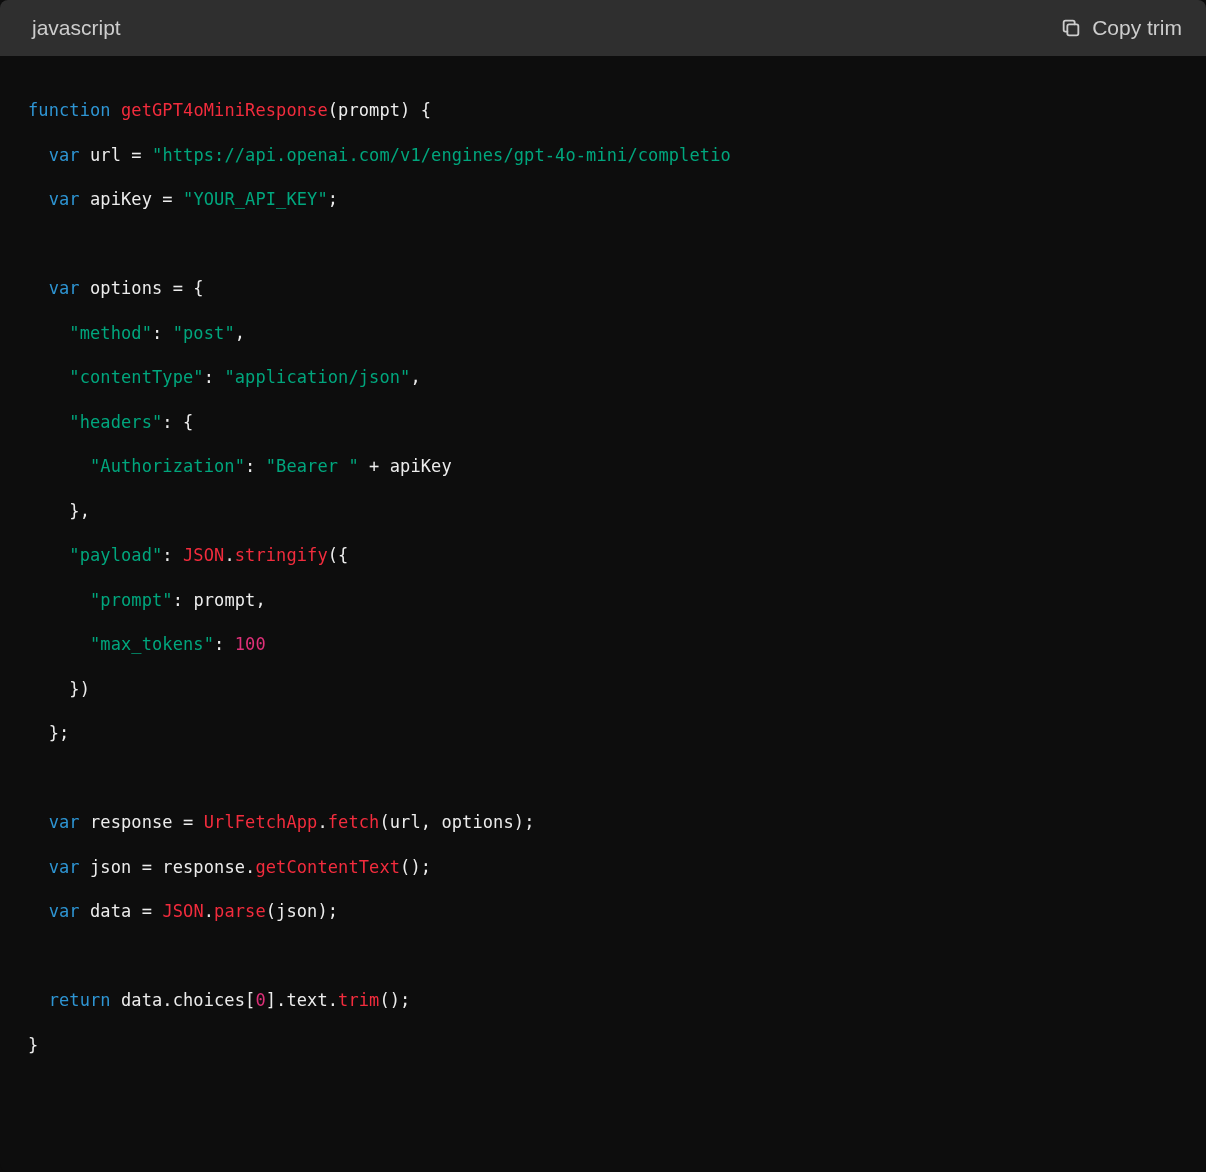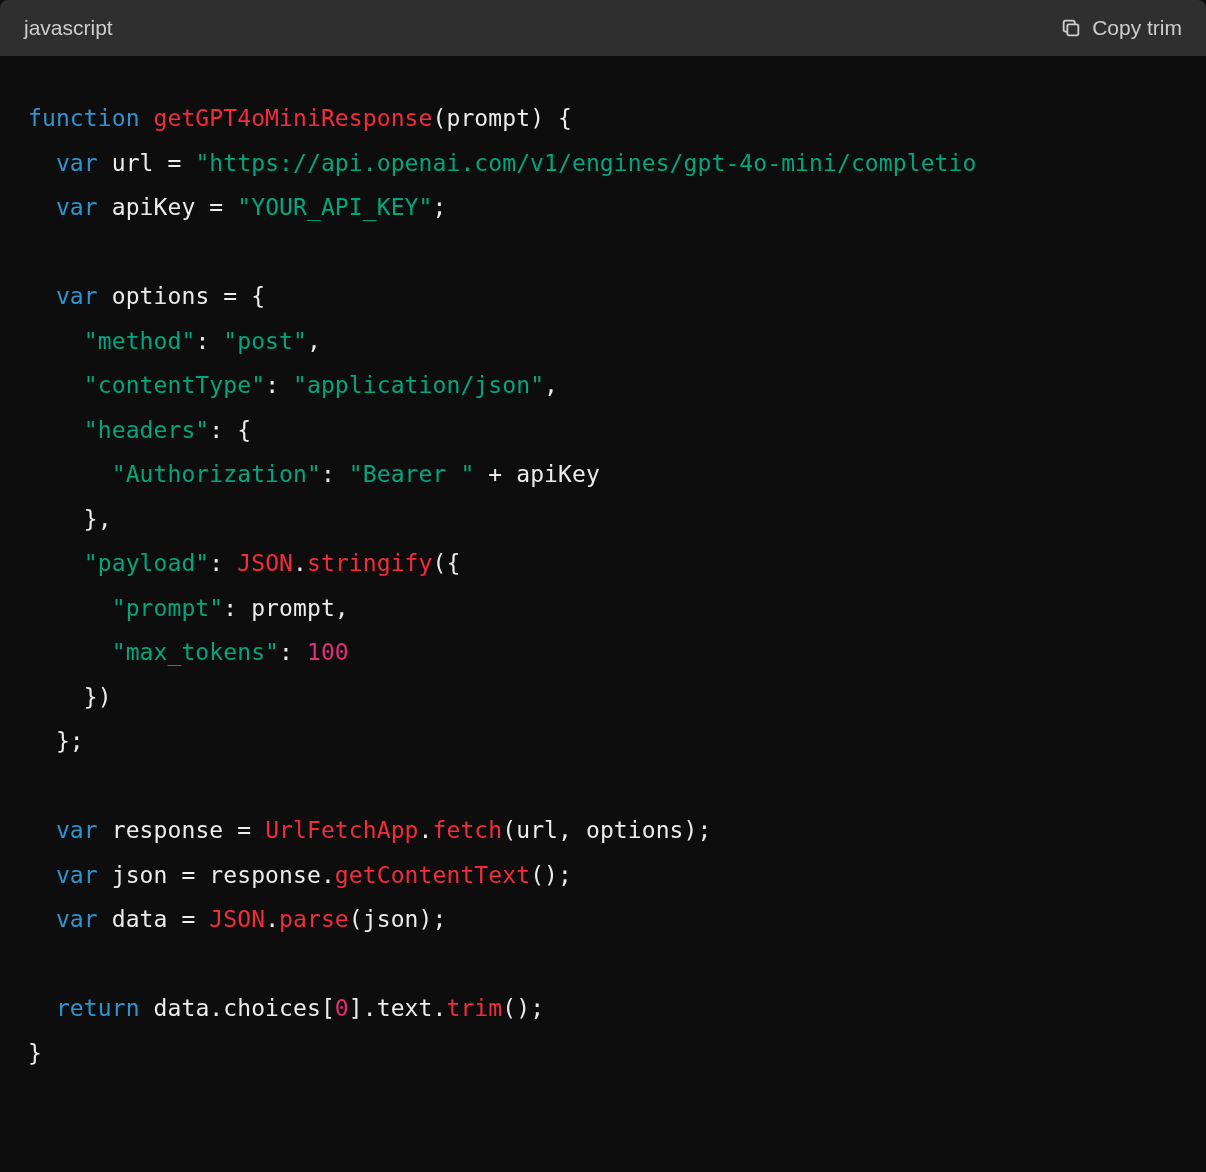--- a/index.html
+++ b/index.html
@@ -26,40 +26,41 @@
       justify-content: space-between;
       align-items: center;
       background: #2f2f2f;
       padding: 12px 24px;
       height: 56px;
     }
     .lang-label {
       color: #cdcdcd;
       font-size: 21px;
       font-family: -apple-system, BlinkMacSystemFont, 'Segoe UI', sans-serif;
+      margin-left: 8px;
     }
     .copy-button {
       display: flex;
       align-items: center;
       gap: 10px;
       color: #cdcdcd;
       background: transparent;
       border: none;
       cursor: pointer;
       font-size: 21px;
       font-family: -apple-system, BlinkMacSystemFont, 'Segoe UI', sans-serif;
     }
     .copy-icon {
       display: inline-block;
       width: 22px;
       height: 22px;
     }
     .code-area {
-      padding: 40px 28px;
-      font-size: 23px;
+      padding: 32px 28px;
+      font-size: 17px;
       line-height: 44.5px;
       color: #ececec;
       white-space: pre;
       overflow-x: hidden;
       letter-spacing: 0.1px;
     }
     .tok-keyword { color: #2e95d3; }
     .tok-funcname { color: #f22c3d; }
     .tok-string { color: #00a67d; }
     .tok-var { color: #2e95d3; }

